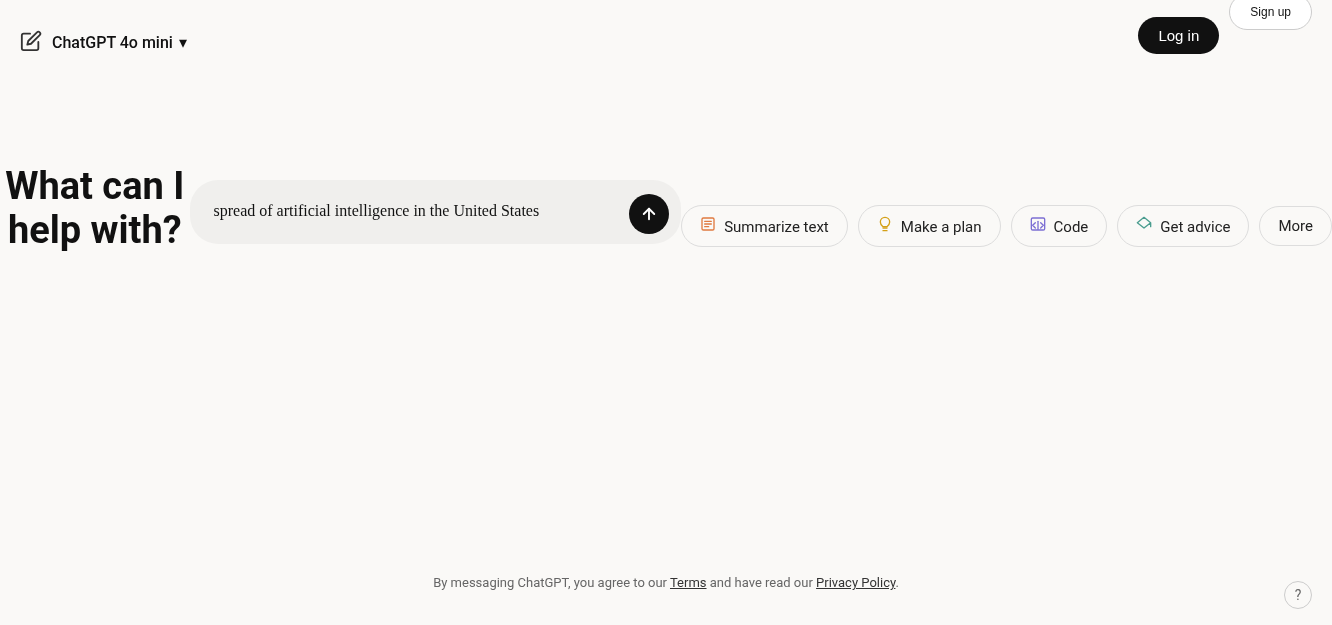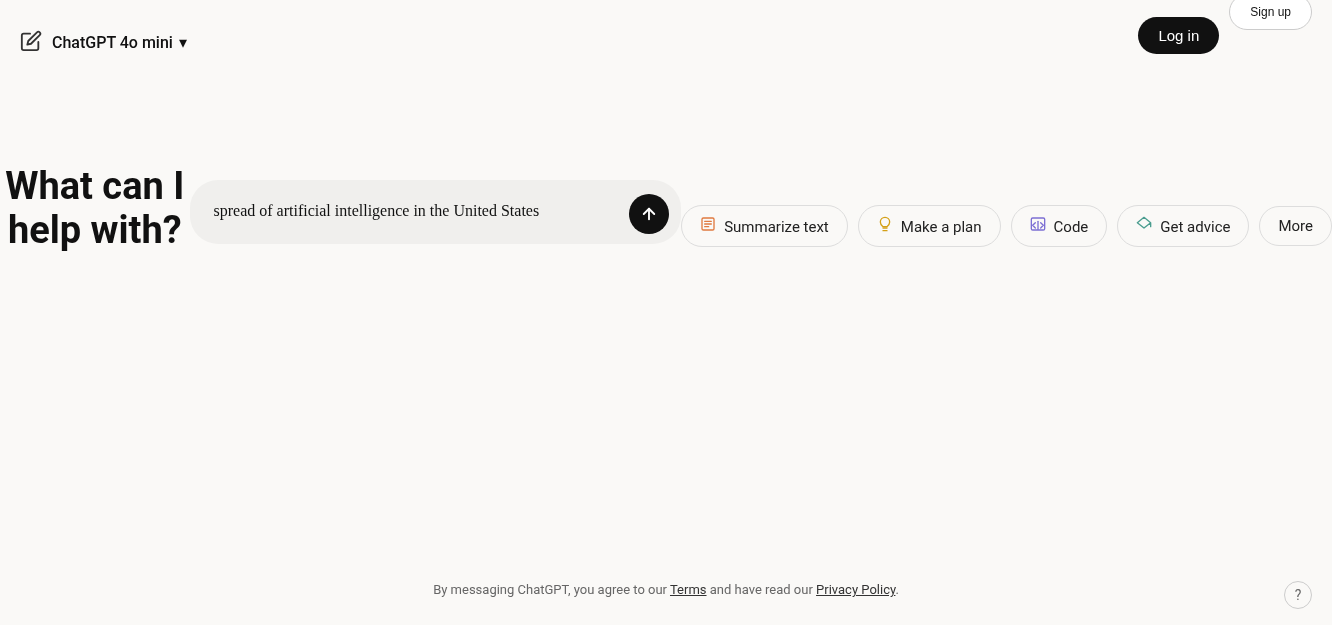--- a/index.html
+++ b/index.html
@@ -158,21 +158,21 @@
       font-weight: 400;
     }
 
     .chip-icon {
       font-size: 16px;
     }
 
     
     .footer {
       position: absolute;
-      bottom: 28px;
+      bottom: 35px;
       left: 50%;
       transform: translateX(-50%);
       text-align: center;
       font-size: 13px;
       color: #666;
       white-space: nowrap;
     }
 
     .footer a {
       color: #333;

